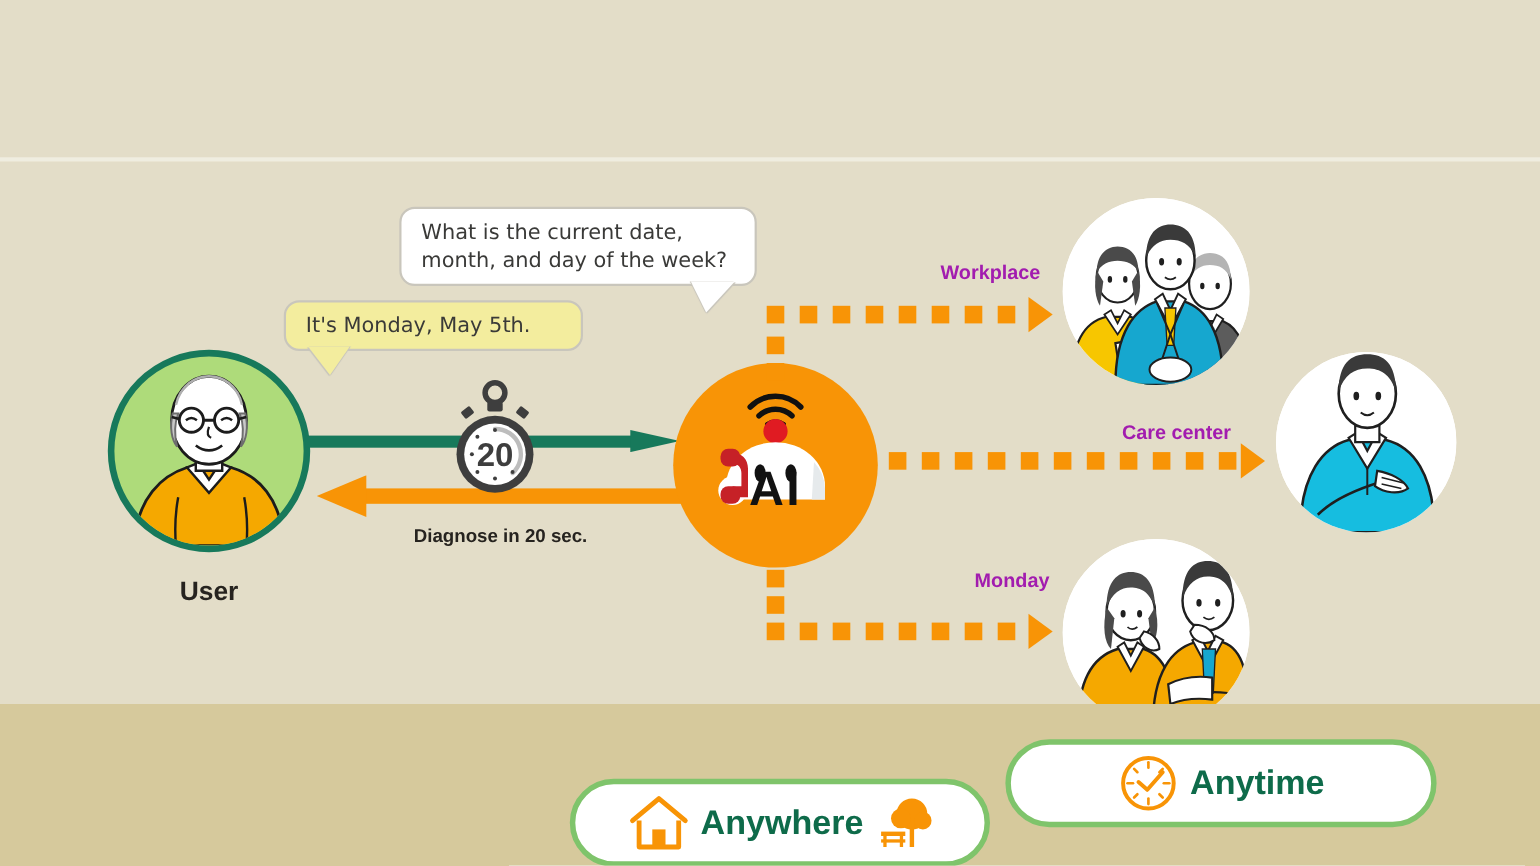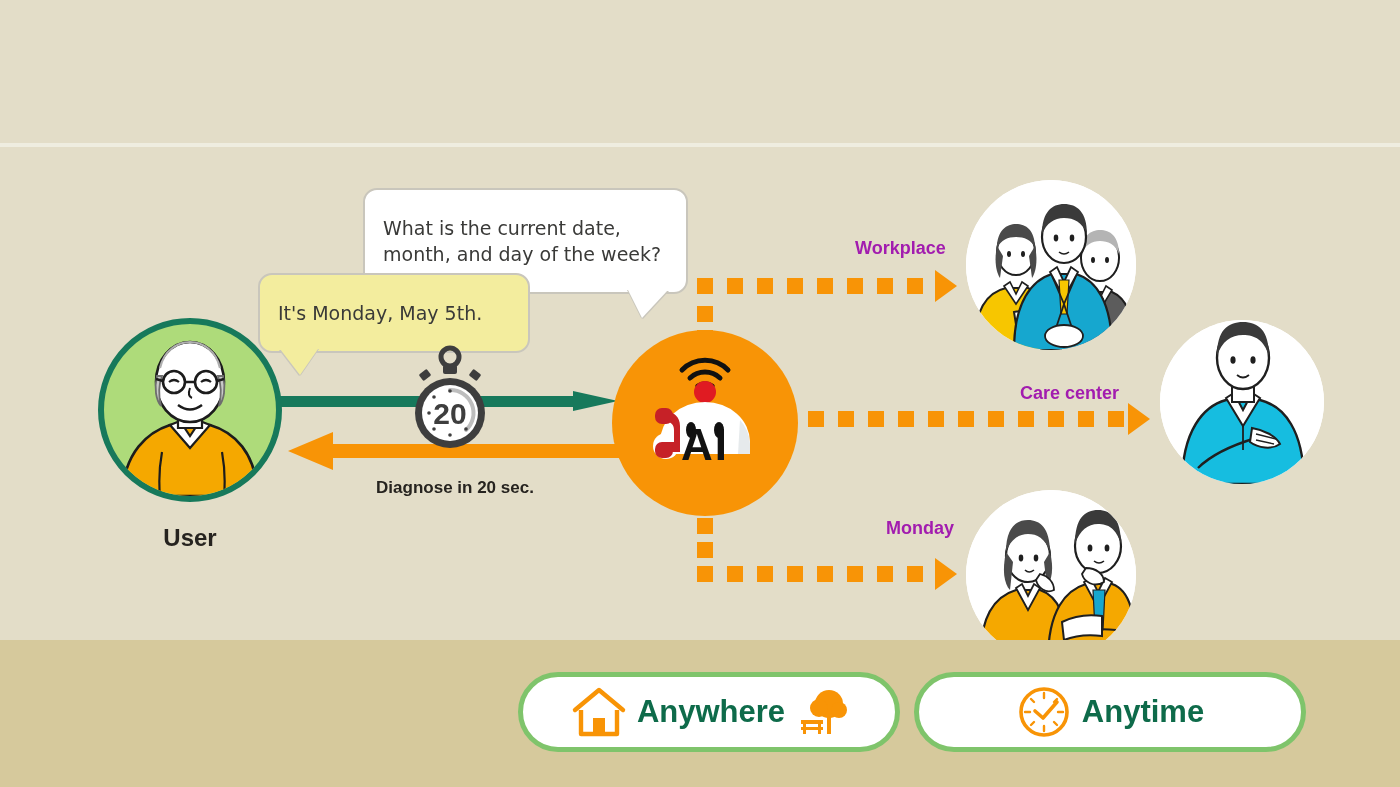--- a/index.html
+++ b/index.html
@@ -64,21 +64,21 @@
   }
 
   
   .abs { position: absolute; }
 
   
   .bubble {
     position: absolute;
     border-radius: 14px;
     border: 2px solid #C9C6BC;
-    padding: 25px 18px;
+    padding: 8px 18px;
     font-size: 19px;
     color: #3A3A38;
     line-height: 1.38;
     font-family: "DejaVu Sans", sans-serif;
   }
   #bubble-question {
     left: 363px; top: 188px;
     width: 325px;
     background: #FFFFFF;
   }
@@ -207,21 +207,21 @@
     gap: 10px;
   }
   .pill-text {
     font-size: 31px;
     font-weight: bold;
     color: #0E6B4A;
     font-family: "Liberation Sans", sans-serif;
   }
   .pill-icon { display: flex; align-items: center; }
   #pill-call    { left: 75px;  width: 396px; }
-  #pill-anywhere{ left: 518px; width: 382px; }
+  #pill-anywhere{ left: 518px; width: 382px; margin-top: 36px; }
   #pill-anytime { left: 914px; width: 392px; }
 </style>
 </head>
 <body>
 
 <div id="stage">
 
   <div id="header-rule"></div>
 
   <div id="main"></div>

